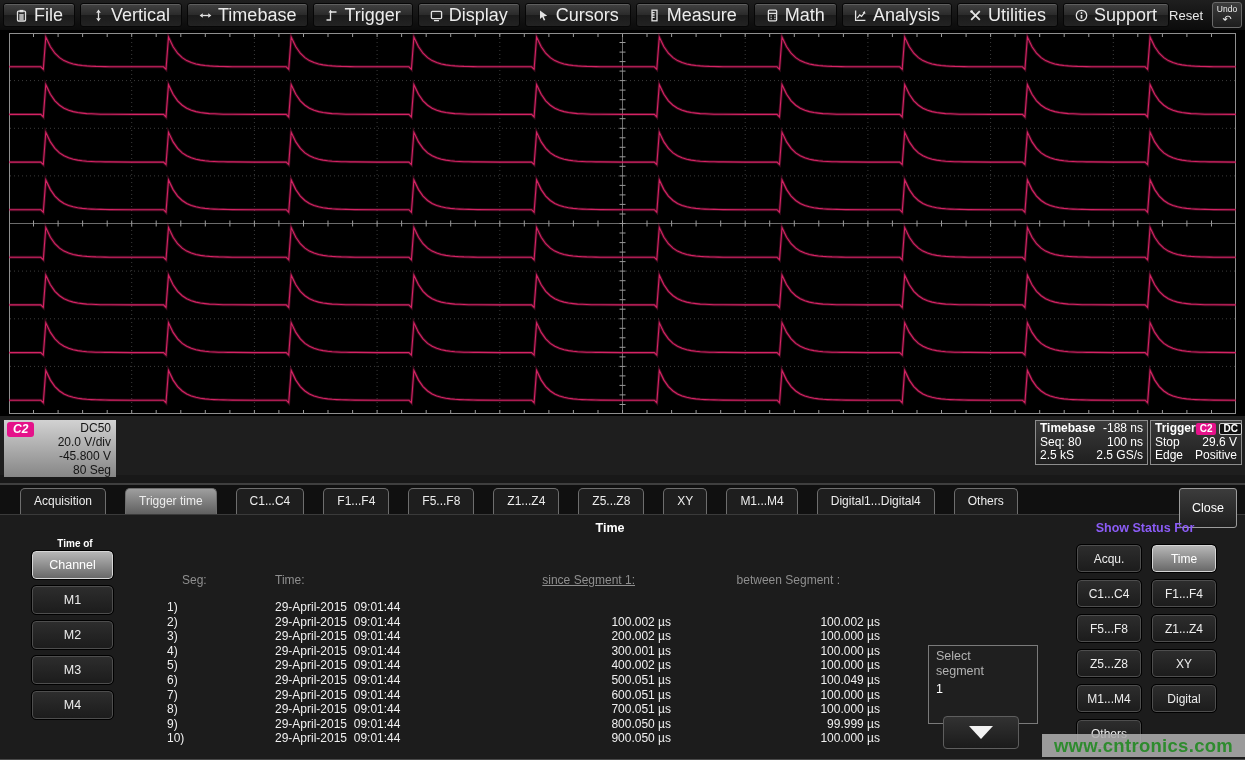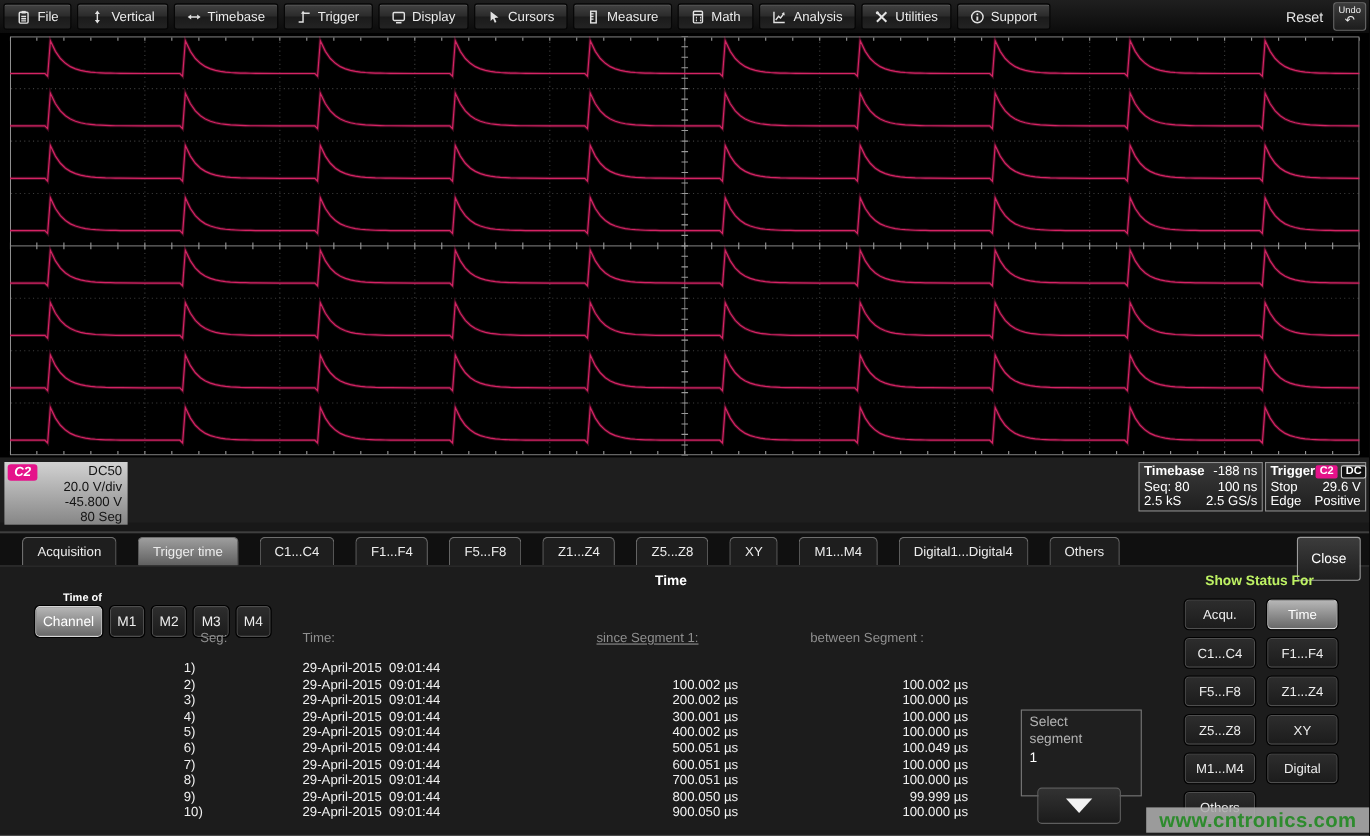--- a/index.html
+++ b/index.html
@@ -4,21 +4,21 @@
 <style>
   html,body{margin:0;padding:0;background:#000;}
   #app{position:relative;width:1245px;height:760px;background:#181818;overflow:hidden;
        font-family:"Liberation Sans",sans-serif;-webkit-font-smoothing:antialiased;}
   
   .menubar{position:absolute;top:0;left:0;width:1245px;height:30px;
            background:linear-gradient(180deg,#1f1f1f,#0b0b0b);display:flex;align-items:center;}
   .menu-items{display:flex;align-items:center;gap:5px;padding-left:3px;}
   .menu-btn{height:24px;display:inline-flex;align-items:center;gap:6px;padding:0 11px;
             background:linear-gradient(180deg,#424242 0%,#2b2b2b 48%,#1b1b1b 52%,#232323 100%);
-            border:1px solid #060606;border-radius:3px;color:#ececec;font-size:12px;
+            border:1px solid #060606;border-radius:3px;color:#ececec;font-size:18px;
             font-family:"Liberation Sans",sans-serif;box-shadow:inset 0 1px 0 rgba(255,255,255,.16);cursor:pointer;}
   .mi-icon{display:inline-flex;width:13px;height:13px;}
   .mi-icon svg{stroke:#e2e2e2;fill:none;stroke-width:1.3;}
   .menu-right{margin-left:auto;display:flex;align-items:center;padding-right:3px;gap:9px;}
   .reset{color:#e8e8e8;font-size:13px;cursor:pointer;}
   .undo{width:30px;height:26px;display:flex;flex-direction:column;align-items:center;justify-content:center;
         background:linear-gradient(180deg,#3c3c3c,#1d1d1d);border:1px solid #6a6a6a;border-radius:3px;
         color:#eee;font-size:8.5px;line-height:1.1;cursor:pointer;font-family:"Liberation Sans",sans-serif;}
   .undo-glyph{font-size:11px;line-height:1;}
   
@@ -56,21 +56,21 @@
           display:flex;align-items:flex-end;gap:3px;padding-left:4px;box-sizing:border-box;
           border-bottom:1px solid #3a3a3a;}
   .tab{height:25px;line-height:25px;padding:0 13px;background:#1e1e1e;border:1px solid #6e6e6e;
        border-bottom:none;border-radius:5px 5px 0 0;color:#ededed;font-size:12px;cursor:pointer;white-space:nowrap;margin-left:16px;}
   .tab.active{background:linear-gradient(180deg,#9e9e9e,#606060);}
   .close-btn{position:absolute;right:8px;top:3px;height:40px;padding:0 12px;
        background:linear-gradient(180deg,#3c3c3c,#1e1e1e);border:1px solid #9c9c9c;border-radius:3px;
        color:#fff;font-size:12.5px;cursor:pointer;font-family:"Liberation Sans",sans-serif;}
   .timeof-title{position:absolute;left:0;top:53px;width:150px;text-align:center;color:#fff;
        font-weight:bold;font-size:10px;}
-  .timeof-buttons{position:absolute;left:32px;top:66px;width:81px;display:flex;flex-direction:row;gap:7px;}
+  .timeof-buttons{position:absolute;left:32px;top:66px;width:81px;display:flex;flex-direction:column;gap:7px;}
   .panel-btn{height:28px;background:linear-gradient(180deg,#2d2d2d,#1c1c1c);border:1px solid #4e4e4e;
        border-radius:4px;color:#ededed;font-size:12.5px;display:flex;align-items:center;justify-content:center;
        cursor:pointer;font-family:"Liberation Sans",sans-serif;outline:1px solid #000;}
   .panel-btn.selected{background:linear-gradient(180deg,#b6b6b6,#696969);border-color:#d6d6d6;color:#fff;}
   .time-title{position:absolute;left:160px;top:36px;width:900px;text-align:center;color:#fff;
        font-weight:bold;font-size:12.5px;}
   .thead,.trow{display:grid;grid-template-columns:85px 260px 180px 205px;}
   .thead{position:absolute;left:150px;top:88px;width:745px;color:#8f8f8f;font-size:12px;}
   .tbody{position:absolute;left:150px;top:115px;width:745px;}
   .trow{height:14.6px;color:#f0f0f0;font-size:12px;line-height:14.6px;}
@@ -84,21 +84,21 @@
   .thead .c4{padding-right:40px;}
   .selseg{position:absolute;left:928px;top:160px;width:110px;height:79px;border:1px solid #7a7a7a;
        background:#1f1f1f;box-sizing:border-box;padding:3px 7px;cursor:pointer;}
   .selseg-label{color:#b2b2b2;font-size:12.5px;line-height:15px;width:70px;}
   .selseg-value{color:#fff;font-size:12.5px;margin-top:3px;}
   .seg-down{position:absolute;left:943px;top:231px;width:76px;height:33px;
        background:linear-gradient(180deg,#323232,#1b1b1b);border:1px solid #5e5e5e;border-radius:4px;
        display:flex;align-items:center;justify-content:center;cursor:pointer;}
   .tri{width:0;height:0;border-left:12px solid transparent;border-right:12px solid transparent;
        border-top:13px solid #f2f2f2;}
-  .status-title{position:absolute;left:1065px;top:36px;width:160px;text-align:center;color:#bef264;
+  .status-title{position:absolute;left:1065px;top:36px;width:160px;text-align:center;color:#8b5cf6;
        font-weight:bold;font-size:12.5px;}
   .status-buttons{position:absolute;left:1077px;top:60px;display:grid;
        grid-template-columns:64px 64px;column-gap:11px;row-gap:8px;}
   .status-buttons .panel-btn{height:27px;font-size:12px;}
   
   .watermark{position:absolute;left:1042px;top:734px;width:203px;height:23px;
        background:rgba(173,173,173,.88);display:flex;align-items:center;justify-content:center;
        color:#2e8b2e;font-weight:bold;font-size:18.5px;letter-spacing:.3px;z-index:20;}
 </style>
 </head>

